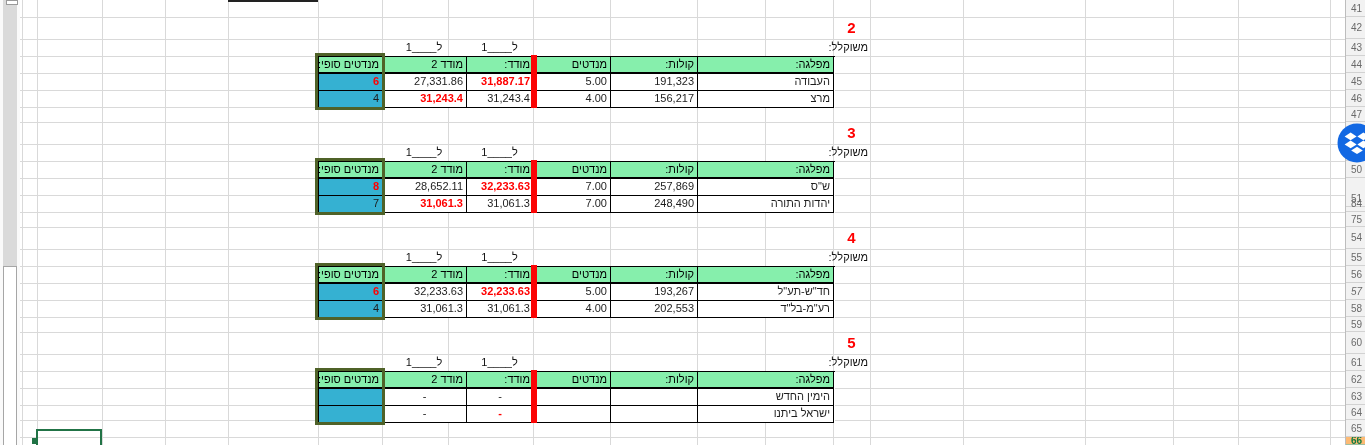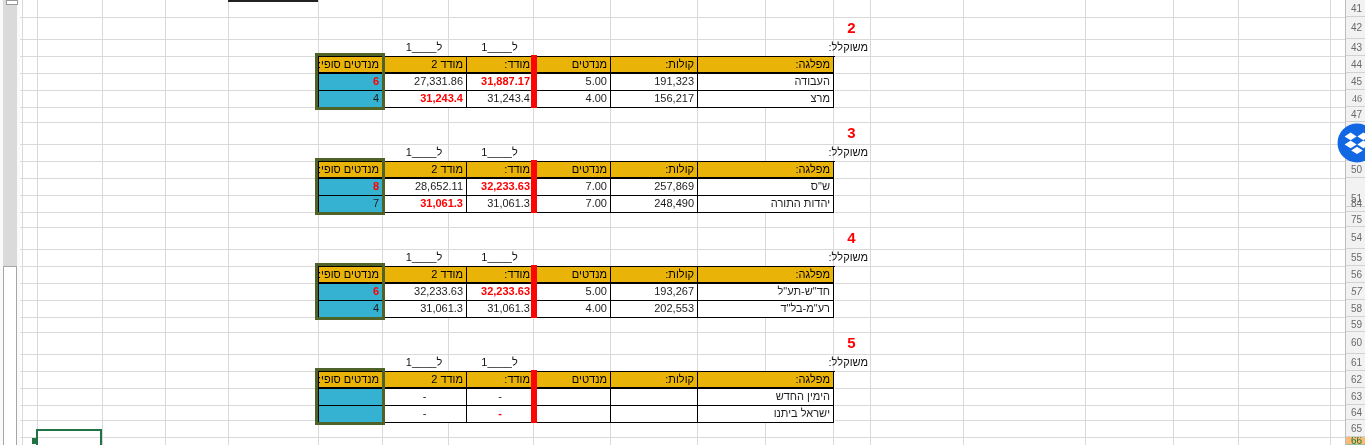--- a/index.html
+++ b/index.html
@@ -15,38 +15,38 @@
   
   .sb-strip{position:absolute;left:0;top:0;width:20px;height:445px;background:#fafafa;z-index:4;}
   .sb-track{position:absolute;left:3px;top:0;width:14px;height:266px;background:#dadada;}
   .sb-thumb{position:absolute;left:3px;top:266px;width:14px;height:182px;background:#ffffff;border:1px solid #a6a6a6;box-sizing:border-box;}
   .sb-cap{position:absolute;left:6px;top:0;width:12px;height:5px;background:#fff;border:1px solid #9a9a9a;box-sizing:border-box;}
 
   
   .rowhdr{position:absolute;left:1345px;top:0;width:20px;height:445px;background:#f2f2f2;border-left:1px solid #bdbdbd;box-sizing:border-box;z-index:4;}
   .rownum{position:absolute;left:0;width:19px;text-align:right;padding-right:3px;box-sizing:border-box;
           font-size:10px;color:#6a6a6a;border-bottom:1px solid #d2d2d2;overflow:hidden;}
-  .rownum.active{background:#fdba74;color:#107c41;border-bottom:1px solid #9fbf9f;}
+  .rownum.active{background:#fdba74;color:#107c41;border-bottom:1px solid #9fbf9f;font-weight:bold;}
 
   
   .block{position:absolute;left:0;width:1365px;height:100px;z-index:2;}
   .blk-num{position:absolute;left:833px;top:3px;width:37px;height:26px;line-height:26px;text-align:center;
            color:#ff0000;font-weight:bold;font-size:15px;}
   .blk-weighted{position:absolute;left:828px;top:28px;width:40px;height:15px;line-height:15px;
                 direction:rtl;text-align:right;padding-right:2px;white-space:nowrap;color:#111;}
   .per{position:absolute;top:28px;height:15px;line-height:15px;text-align:center;direction:rtl;color:#111;white-space:nowrap;}
   .per-modad{left:466px;width:67px;}
   .per-modad2{left:382px;width:84px;}
 
   .tbl{position:absolute;left:318px;top:44px;width:516px;background:#fff;
        display:grid;grid-template-columns:64px 84px 67px 77px 87px 136px;grid-auto-rows:17px;
        border-top:1px solid #000;border-left:1px solid #000;box-sizing:content-box;z-index:1;}
   .c{border-right:1px solid #000;border-bottom:1px solid #000;box-sizing:border-box;overflow:hidden;
      line-height:15px;font-size:11px;direction:rtl;text-align:right;padding:0 3px 0 1px;background:#fff;white-space:nowrap;}
-  .h{background:#eab308;color:#000;border-bottom-width:2px;line-height:14px;}
+  .h{background:#86efac;color:#000;border-bottom-width:2px;line-height:14px;}
   .cyan{background:#35b1d2;}
   .red{color:#ff0000;font-weight:bold;}
   .dash{text-align:center;padding:0;}
 
   .redline{position:absolute;left:531px;top:43px;width:6px;height:53px;background:#fb0505;z-index:3;}
   .olivebox{position:absolute;left:315px;top:41px;width:70px;height:57px;border:3px solid #4f6228;box-sizing:border-box;z-index:3;pointer-events:none;}
 
   
   .topseg{position:absolute;left:228px;top:0;width:90px;height:2px;background:#222;z-index:1;}
   .selbox{position:absolute;left:36px;top:429px;width:66px;height:20px;border:2px solid #217346;box-sizing:border-box;z-index:3;background:transparent;}
@@ -239,21 +239,21 @@
     <div class="sb-thumb"></div>
     <div class="sb-cap"></div>
   </div>
 
   <div class="rowhdr" id="rowhdr">
       <div class="rownum" style="top: 0px; height: 17px; line-height: 17px;">41</div>
       <div class="rownum" style="top: 17px; height: 22px; line-height: 22px;">42</div>
       <div class="rownum" style="top: 39px; height: 17px; line-height: 17px;">43</div>
       <div class="rownum" style="top: 56px; height: 17px; line-height: 17px;">44</div>
       <div class="rownum" style="top: 73px; height: 17px; line-height: 17px;">45</div>
-      <div class="rownum" style="top: 90px; height: 17px; line-height: 17px; font-family: Liberation Serif, serif;">46</div>
+      <div class="rownum" style="top: 90px; height: 17px; line-height: 17px;">46</div>
       <div class="rownum" style="top: 107px; height: 15px; line-height: 15px;">47</div>
       <div class="rownum" style="top: 122px; height: 22px; line-height: 22px;">48</div>
       <div class="rownum" style="top: 144px; height: 17px; line-height: 17px;">49</div>
       <div class="rownum" style="top: 161px; height: 17px; line-height: 17px;">50</div>
       <div class="rownum" style="top: 178px; height: 17px; line-height: 17px; margin-top: 12px;">51</div>
       <div class="rownum" style="top: 195px; height: 17px; line-height: 17px;">84</div>
       <div class="rownum" style="top: 212px; height: 15px; line-height: 15px;">75</div>
       <div class="rownum" style="top: 227px; height: 22px; line-height: 22px;">54</div>
       <div class="rownum" style="top: 249px; height: 17px; line-height: 17px;">55</div>
       <div class="rownum" style="top: 266px; height: 17px; line-height: 17px;">56</div>

